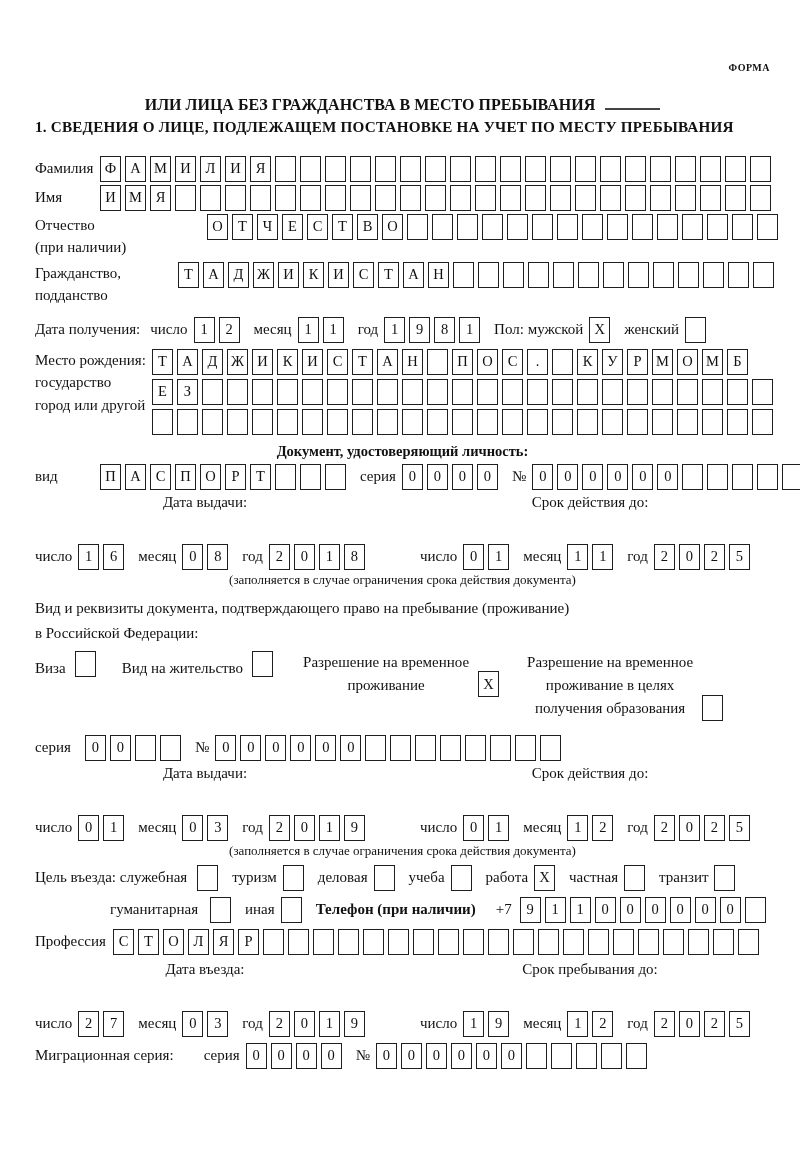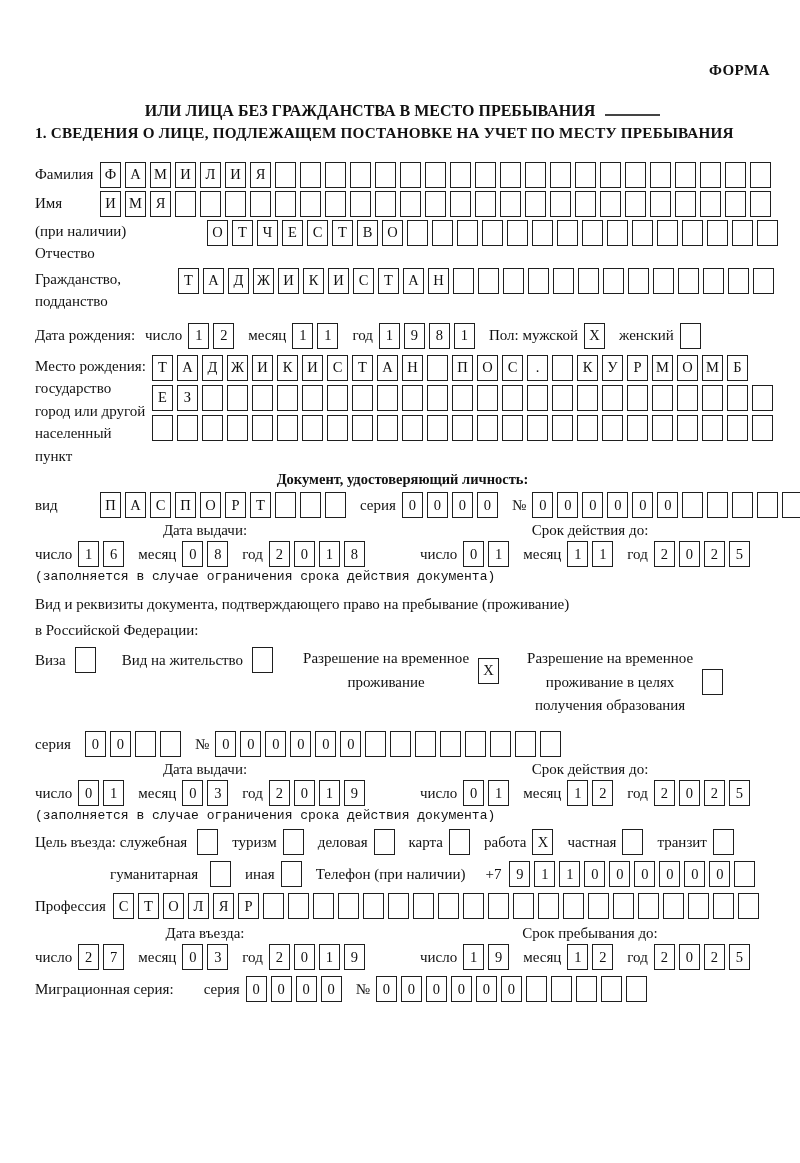--- a/index.html
+++ b/index.html
@@ -1,48 +1,48 @@
 <!DOCTYPE html>
 <html><head>
 <meta charset="utf-8">
 <style>
   html,body{margin:0;padding:0;background:#fff;}
   .page{width:800px;min-height:1163px;box-sizing:border-box;padding:42px 30px 20px 35px;
         font-family:"Liberation Serif","DejaVu Serif",serif;color:#111;font-size:15px;
         position:relative;background:#fff;}
   .ref{margin-left:585px;font-size:13.5px;line-height:1.5;white-space:nowrap;}
   .ref-sub{font-size:12.5px;margin-top:5px;line-height:1.5;}
-  .forma{text-align:right;font-weight:bold;font-size:15px;margin-top:20px;letter-spacing:.5px;}
+  .forma{text-align:right;font-weight:bold;font-size:10px;margin-top:20px;letter-spacing:.5px;}
   .title{text-align:center;font-weight:bold;font-size:16px;margin-top:20px;line-height:1.55;}
   .blank{display:inline-block;width:55px;border-bottom:2px solid #444;margin-left:10px;}
   .sec-heading{font-weight:bold;font-size:15.2px;letter-spacing:.2px;}
   .formbody{margin-top:20px;}
   .frow{display:flex;align-items:center;margin-bottom:4px;}
   .frow.tight{margin-bottom:3px;}
   .lbl{flex:0 0 auto;}
   .w65{width:65px;}  .w172{width:172px;} .w143{width:143px;} .w117{width:117px;}
   .w78{width:78px;}
   .lblcol{flex:0 0 auto;line-height:22.5px;}
   .boxrow{display:inline-flex;flex-wrap:nowrap;}
   .box{flex:0 0 auto;width:21px;height:26px;box-sizing:border-box;border:1.6px solid #1f1f1f;
        margin-right:4px;display:inline-flex;align-items:center;justify-content:center;
        font-size:14.5px;background:#fff;}
   .rows .boxrow{display:flex;margin-bottom:4px;}
   .dlbl{margin:0 6px 0 10px;}
   .dlbl.first{margin-left:0;}
   .daterow{display:flex;margin-top:2px;}
-  .dcol{display:flex;flex-direction:column;}
+  .dcol{display:flex;flex-direction:column;gap:31px;}
   .dcol.left{width:385px;}
   .dcol.right{flex:1;}
   .dtitle{text-align:center;width:340px;margin-bottom:2px;}
   .dgroup{display:flex;align-items:center;}
-  .note{text-align:left;font-size:13px;margin:2px 0 6px 0;font-family:Liberation Mono, monospace;}
+  .note{text-align:center;font-size:13px;margin:2px 0 6px 0;}
   .para{margin:8px 0 2px 0;line-height:1.7;font-family:Liberation Serif, serif;}
   .optrow{align-items:flex-start;margin-top:4px;}
-  .opt{display:inline-flex;align-items:center;}
+  .opt{display:inline-flex;align-items:flex-end;}
   .olbl{margin-right:9px;}
   .preline{white-space:pre-line;text-align:center;line-height:1.55;}
   .mt6{margin-top:6px;} .mt10{margin-top:10px;} .mt14{margin-top:14px;}
   .doc-heading{text-align:center;font-weight:bold;font-size:14.5px;margin:4px 0 4px 0;}
   .phone-prefix{margin:0 8px 0 14px;}
 </style>
 </head>
 <body>
 
 <div class="page">
@@ -121,22 +121,22 @@
           <span class="box"></span>
           <span class="box"></span>
           <span class="box"></span>
           <span class="box"></span>
           <span class="box"></span>
         </span>
     </div>
 
     <div class="frow tight" style="align-items:flex-start;">
       <span class="lblcol w172">
+        <div>Отчество</div>
         <div>(при наличии)</div>
-        <div>Отчество</div>
       </span>
       <span class="boxrow">
           <span class="box">О</span>
           <span class="box">Т</span>
           <span class="box">Ч</span>
           <span class="box">Е</span>
           <span class="box">С</span>
           <span class="box">Т</span>
           <span class="box">В</span>
           <span class="box">О</span>
@@ -185,21 +185,21 @@
           <span class="box"></span>
           <span class="box"></span>
           <span class="box"></span>
           <span class="box"></span>
           <span class="box"></span>
           <span class="box"></span>
         </span>
     </div>
 
     <div class="frow mt10">
-      <span class="lbl">Дата рождения:</span>
+      <span class="lbl">Дата получения:</span>
       <span class="dlbl">число</span>
       <span class="boxrow">
           <span class="box">1</span>
           <span class="box">2</span>
         </span>
       <span class="dlbl">месяц</span>
       <span class="boxrow">
           <span class="box">1</span>
           <span class="box">1</span>
         </span>
@@ -218,21 +218,20 @@
       <span class="boxrow">
           <span class="box"></span>
         </span>
     </div>
 
     <div class="frow mt6" style="align-items:flex-start;">
       <span class="lblcol w117">
         <div>Место рождения:</div>
         <div>государство</div>
         <div>город или другой</div>
-        <div>населенный пункт</div>
       </span>
       <span class="rows">
         <span class="boxrow">
             <span class="box">Т</span>
             <span class="box">А</span>
             <span class="box">Д</span>
             <span class="box">Ж</span>
             <span class="box">И</span>
             <span class="box">К</span>
             <span class="box">И</span>
@@ -514,21 +513,21 @@
           <span class="box"></span>
         </span>
       <span class="dlbl">туризм</span>
       <span class="boxrow">
           <span class="box"></span>
         </span>
       <span class="dlbl">деловая</span>
       <span class="boxrow">
           <span class="box"></span>
         </span>
-      <span class="dlbl">карта</span>
+      <span class="dlbl">учеба</span>
       <span class="boxrow">
           <span class="box"></span>
         </span>
       <span class="dlbl">работа</span>
       <span class="boxrow">
           <span class="box">X</span>
         </span>
       <span class="dlbl">частная</span>
       <span class="boxrow">
           <span class="box"></span>
@@ -541,21 +540,21 @@
 
     <div class="frow mt6" style="margin-left:75px;">
       <span class="lbl">гуманитарная</span>
       <span class="boxrow" style="margin-left:12px;">
           <span class="box"></span>
         </span>
       <span class="dlbl">иная</span>
       <span class="boxrow">
           <span class="box"></span>
         </span>
-      <span class="dlbl" style="">Телефон (при наличии)</span>
+      <span class="dlbl" style="font-weight:bold;">Телефон (при наличии)</span>
       <span class="phone-prefix">+7</span>
       <span class="boxrow">
           <span class="box">9</span>
           <span class="box">1</span>
           <span class="box">1</span>
           <span class="box">0</span>
           <span class="box">0</span>
           <span class="box">0</span>
           <span class="box">0</span>
           <span class="box">0</span>

